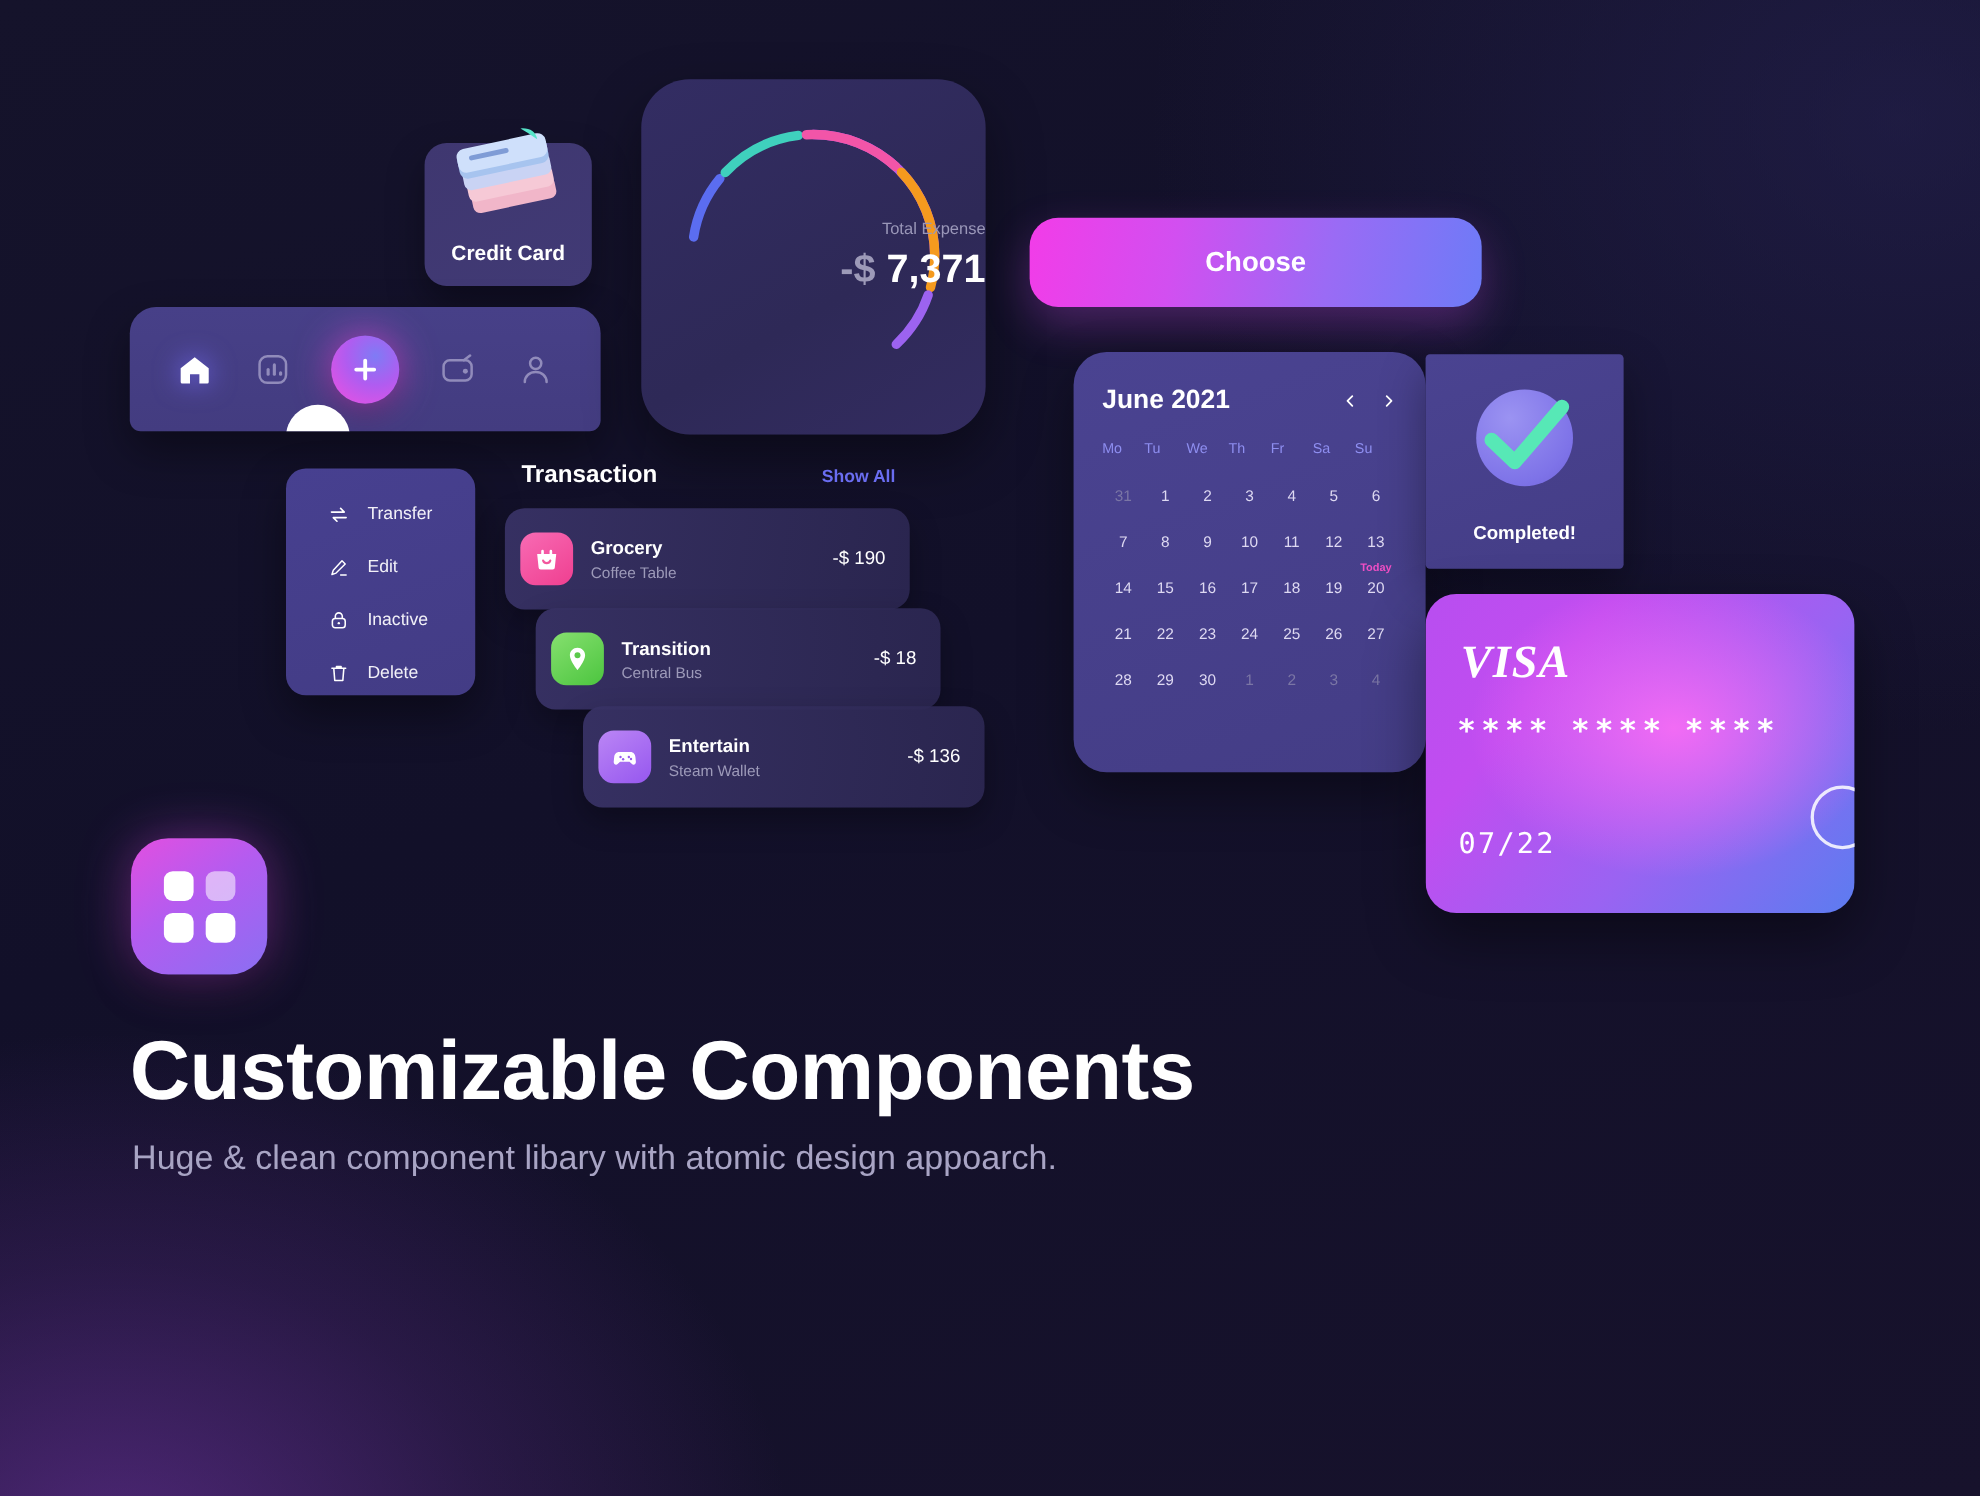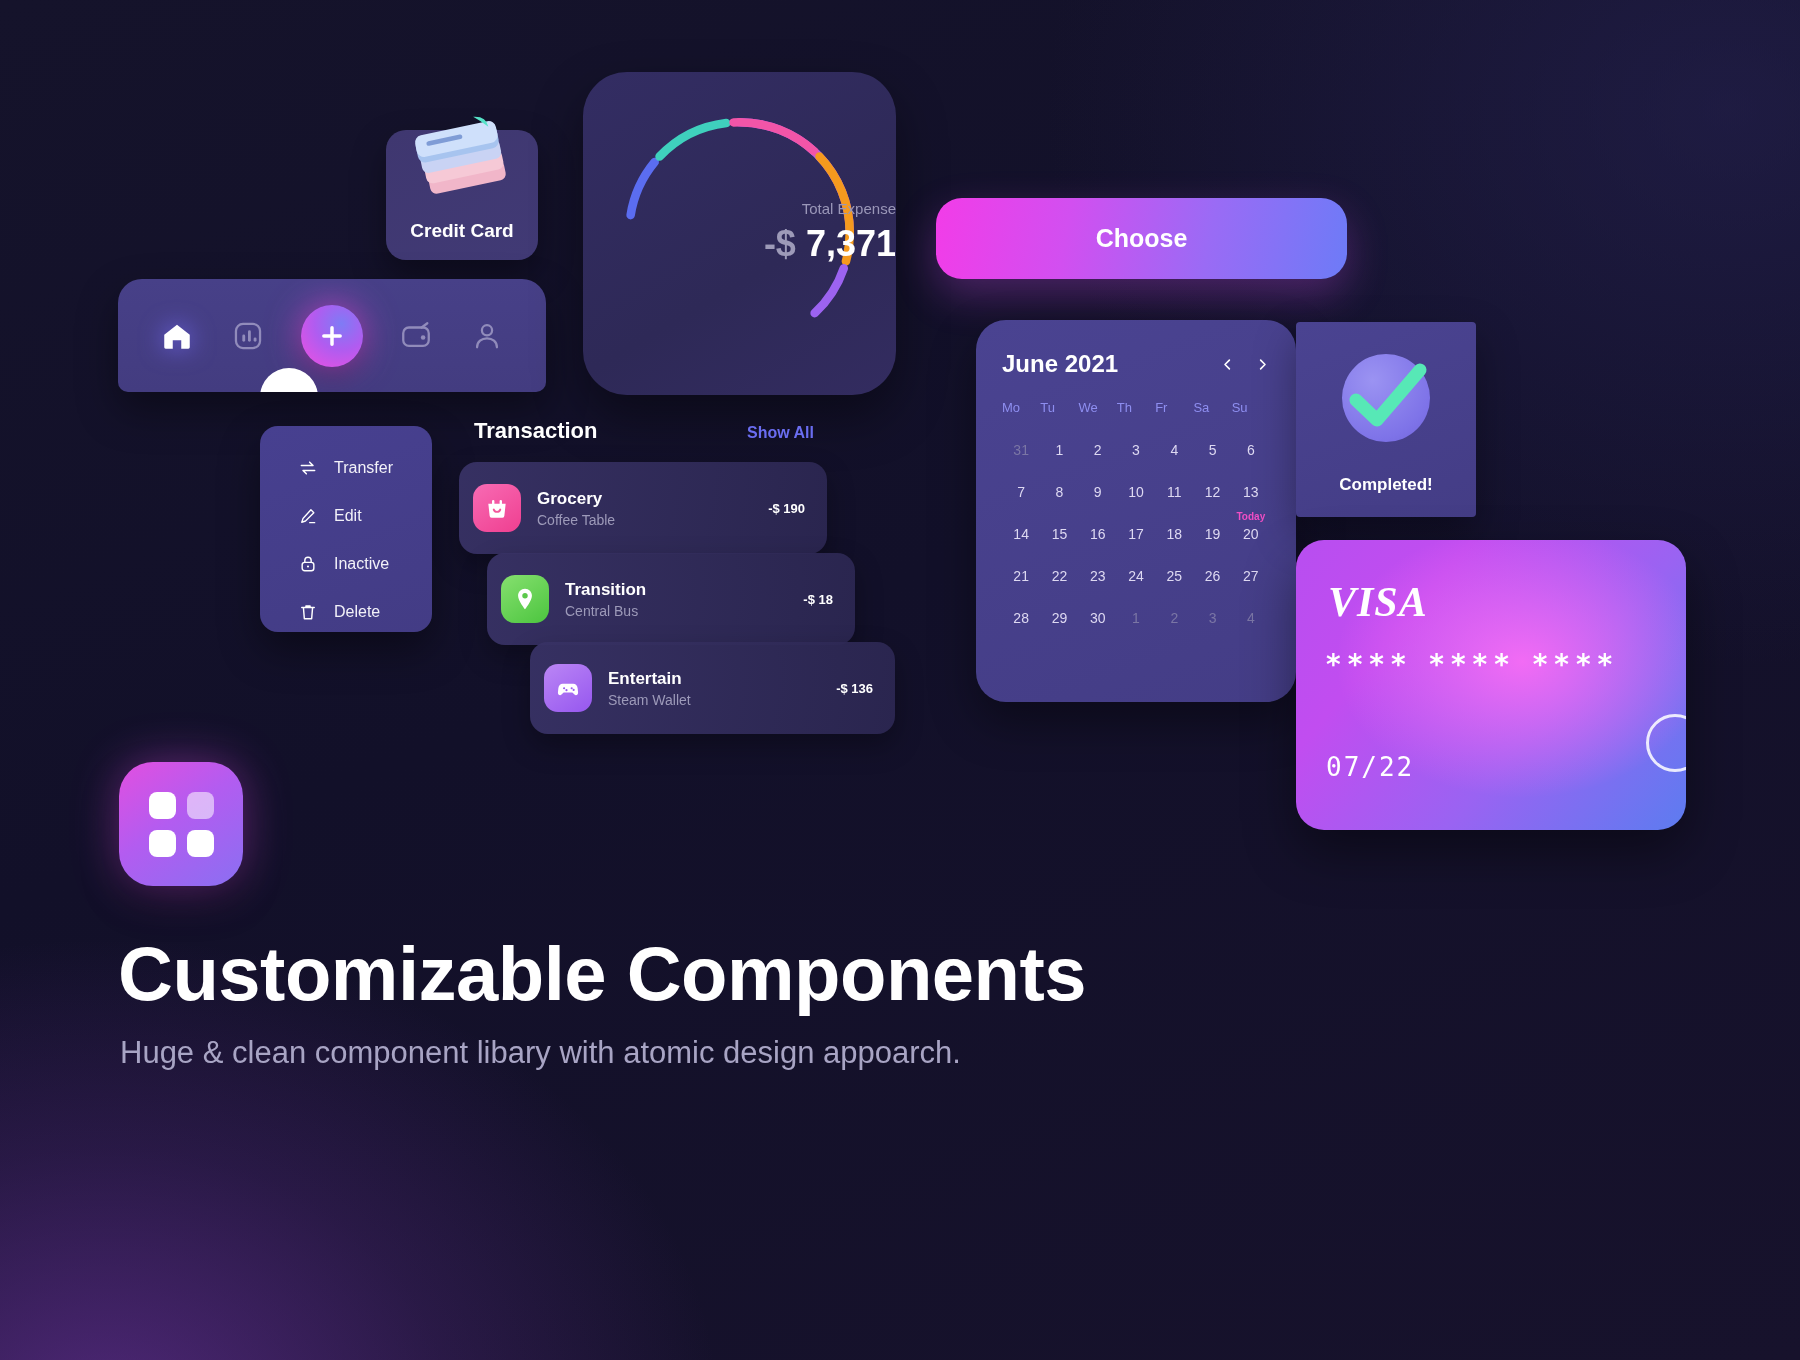--- a/index.html
+++ b/index.html
@@ -111,21 +111,21 @@
     position: absolute; height: 92px; border-radius: 18px;
     background: linear-gradient(100deg, rgba(56,50,101,.95) 0%, rgba(44,39,82,.92) 100%);
     display: flex; align-items: center; padding: 0 22px 0 14px;
     box-shadow: 0 12px 28px rgba(0,0,0,.30);
   }
   .tx-ico { width: 48px; height: 48px; border-radius: 14px; display:flex; align-items:center; justify-content:center; flex:none; }
   .tx-ico svg { width: 26px; height: 26px; }
   .tx-meta { margin-left: 16px; flex: 1; }
   .tx-meta .n { color: #fff; font-size: 17px; font-weight: bold; display: block; }
   .tx-meta .s { color: #9d9ab9; font-size: 14px; display: block; margin-top: 3px; }
-  .tx-amt { color: #fff; font-size: 13px; font-weight: bold; }
+  .tx-amt { color: #fff; font-size: 17px; font-weight: normal; }
 
   
   #calendar {
     position: absolute; left: 936px; top: 320px;
     width: 320px; height: 382px; border-radius: 30px;
     background: linear-gradient(160deg, #4a4391 0%, #443d86 100%);
     padding: 30px 26px 20px; box-shadow: 0 20px 46px rgba(0,0,0,.38); margin-left: 40px;
   }
   #cal-top { display: flex; align-items: center; justify-content: space-between; }
   #cal-top .my { color: #fff; font-size: 24px; font-weight: bold; }

